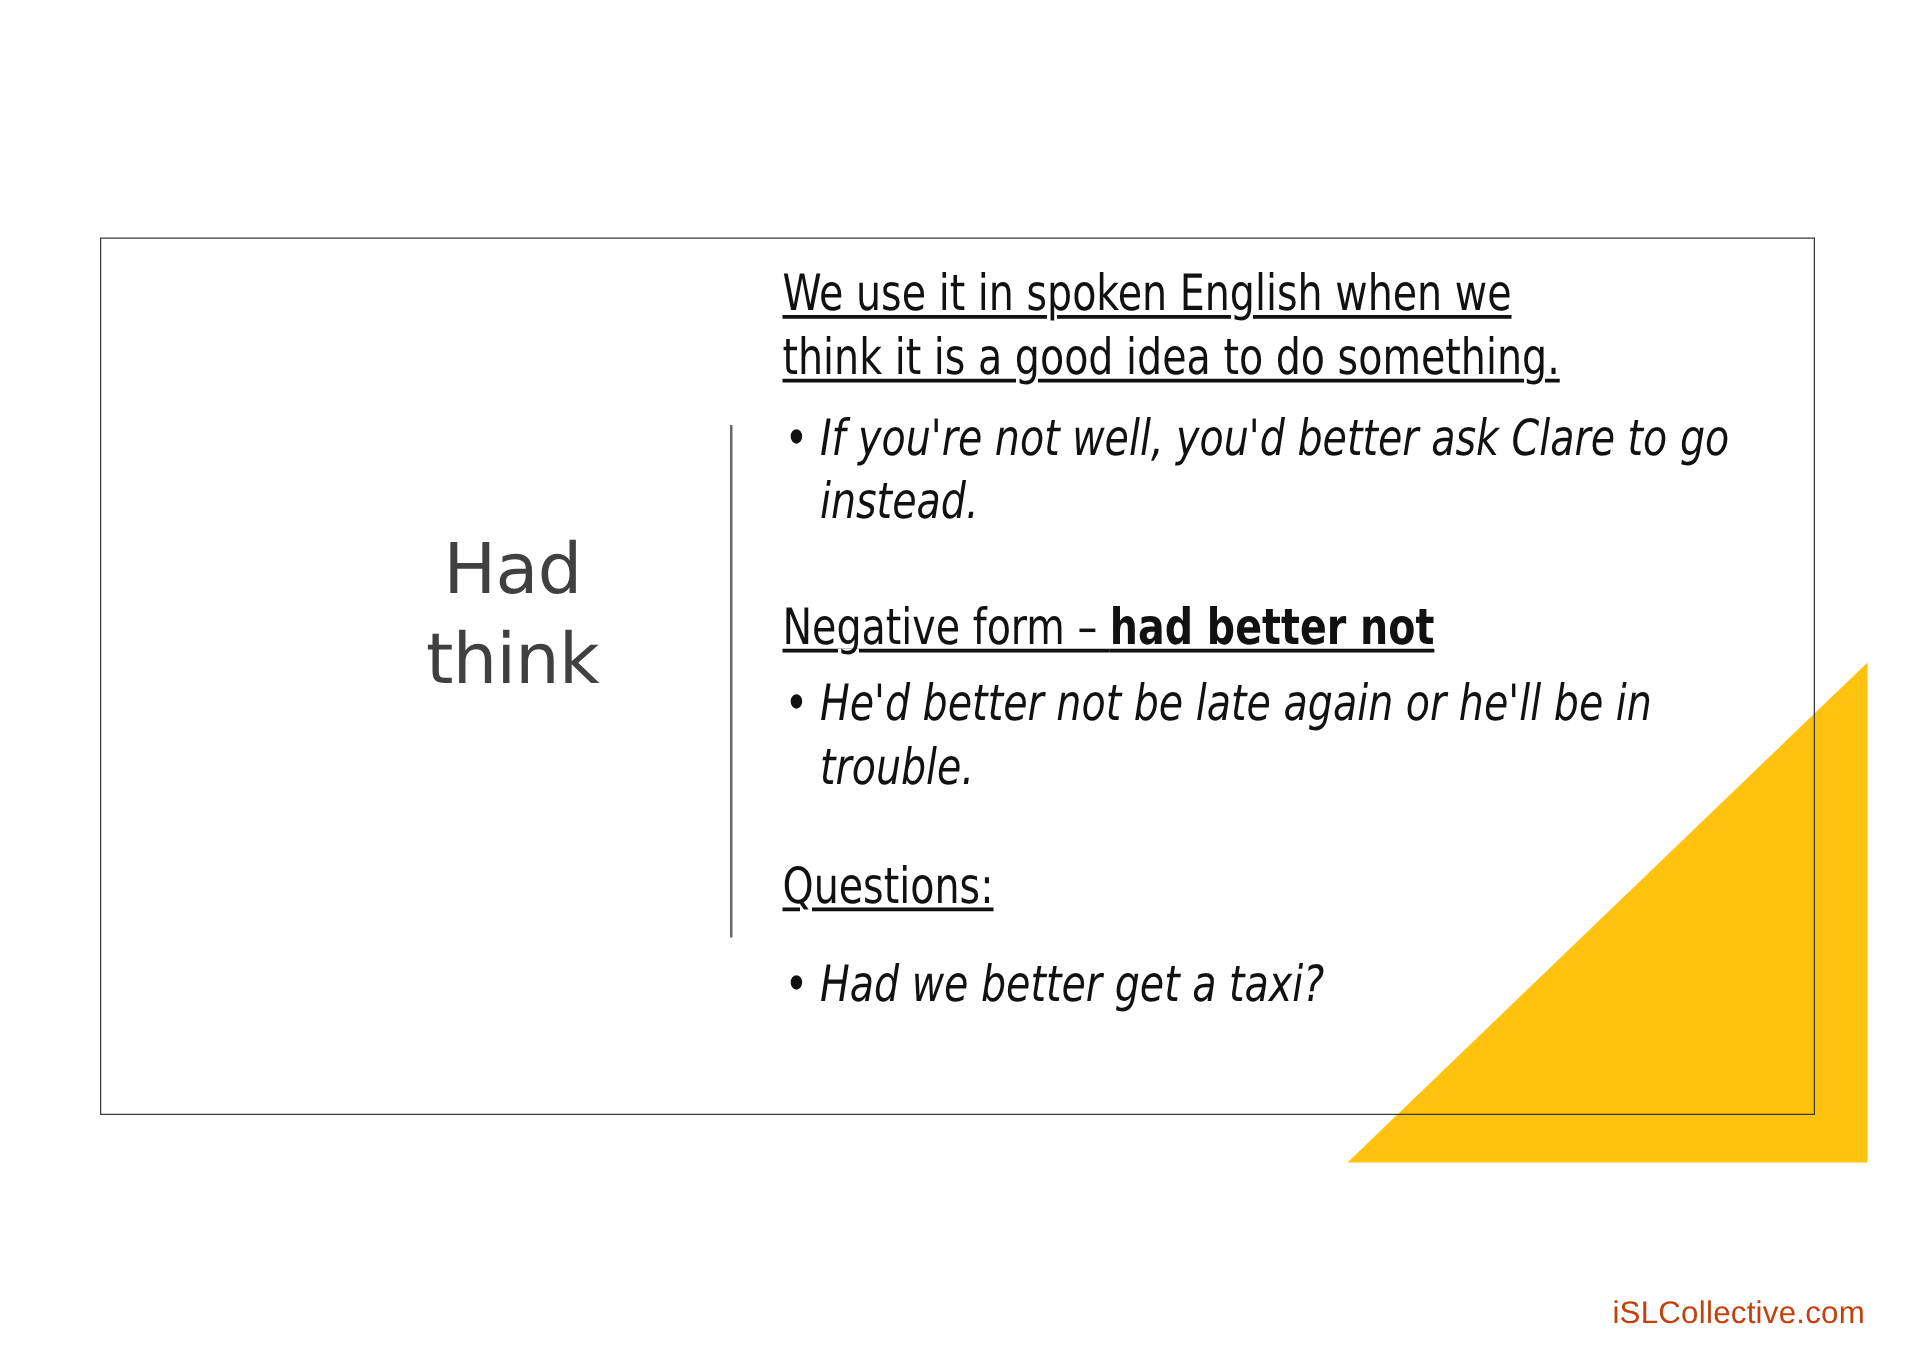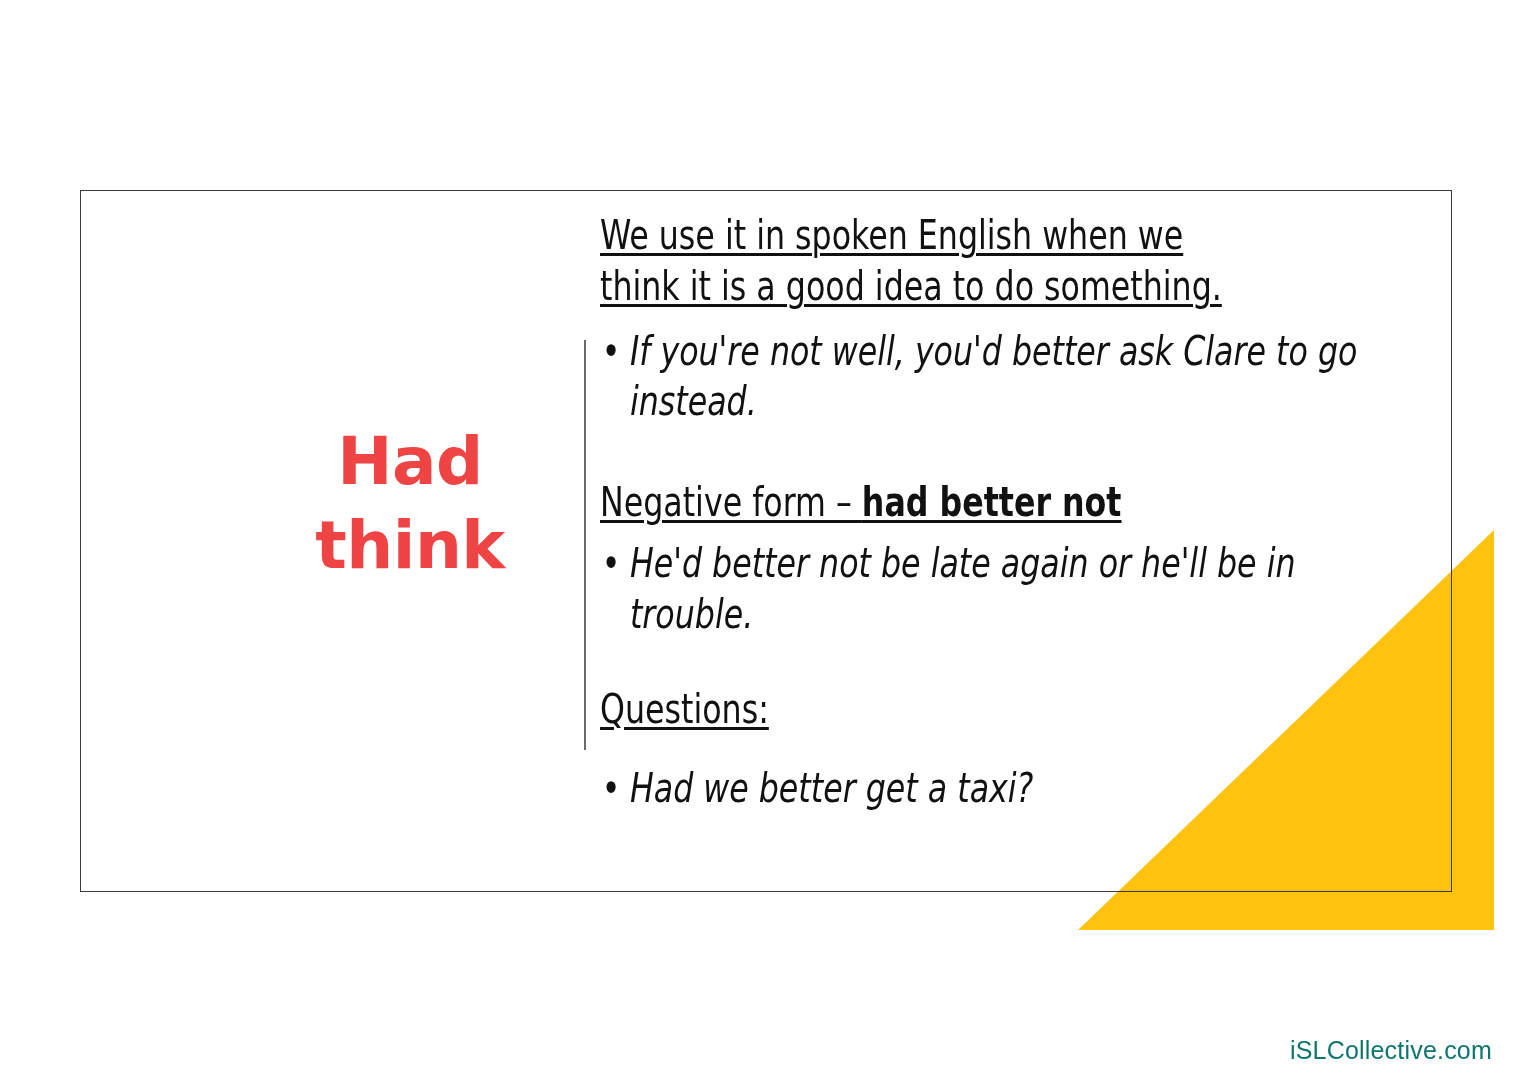--- a/index.html
+++ b/index.html
@@ -53,43 +53,43 @@
   .title-block {
     position: absolute;
     left: 150px;
     top: 420px;
     width: 520px;
     text-align: center;
     z-index: 3;
   }
   .title-line {
     font-family: "DejaVu Sans", sans-serif;
-    font-weight: 700;
-    font-size: 66px;
+    font-weight: 400;
+    font-size: 56px;
     line-height: 1.28;
-    color: #ef4444;
+    color: #404040;
     letter-spacing: -0.5px;
     white-space: nowrap;
   }
 
   
   .divider {
     position: absolute;
     left: 584px;
     top: 340px;
     width: 0;
     height: 410px;
     border-left: 2px solid #6a6a6a;
     z-index: 3;
   }
 
   
   .content {
     position: absolute;
-    left: 600px;
+    left: 626px;
     top: 210px;
     width: 790px;
     z-index: 3;
   }
 
   .lead {
     font-family: "DejaVu Sans Condensed", "Liberation Sans Narrow", "Liberation Sans", sans-serif;
     font-size: 40px;
     line-height: 1.27;
     color: #111111;
@@ -153,21 +153,21 @@
   .gap-d { height: 12px; }
   .gap-e { height: 14px; }
 
   
   .watermark {
     position: absolute;
     right: 40px;
     bottom: 18px;
     font-family: "Liberation Sans", sans-serif;
     font-size: 25px;
-    color: #0f766e;
+    color: #c2410c;
     letter-spacing: 0.2px;
     z-index: 5;
   }
 </style>
 </head>
 <body>
 
 <div id="slide">
 
   <svg class="corner-triangle" viewBox="0 0 430 412" preserveAspectRatio="none">

